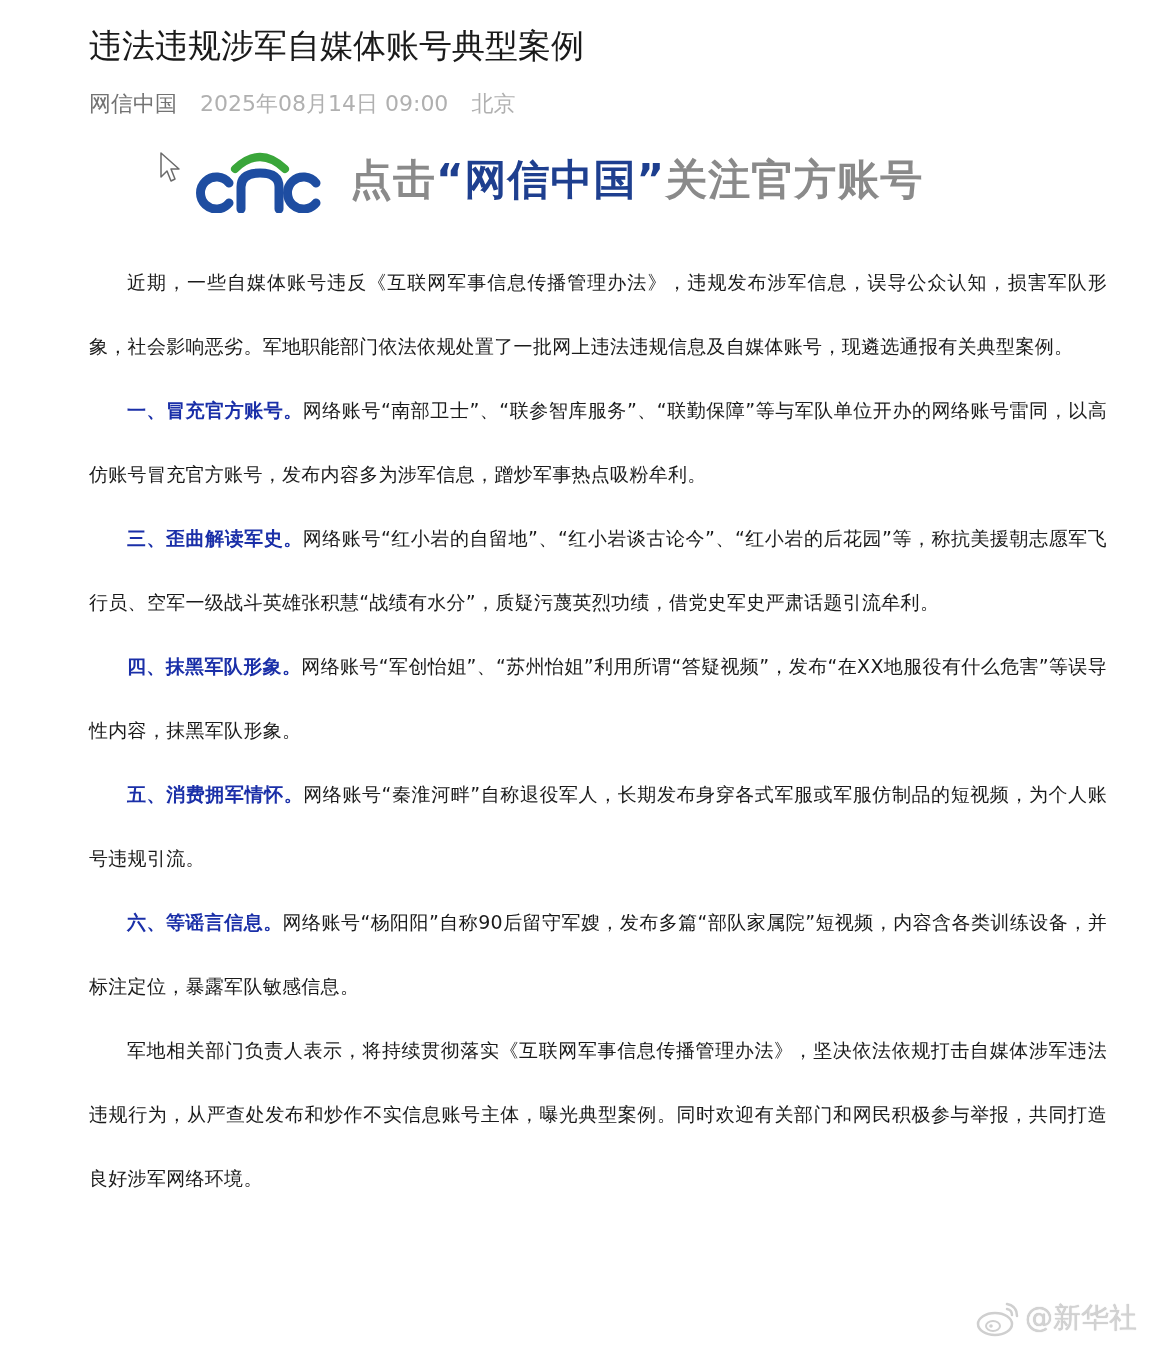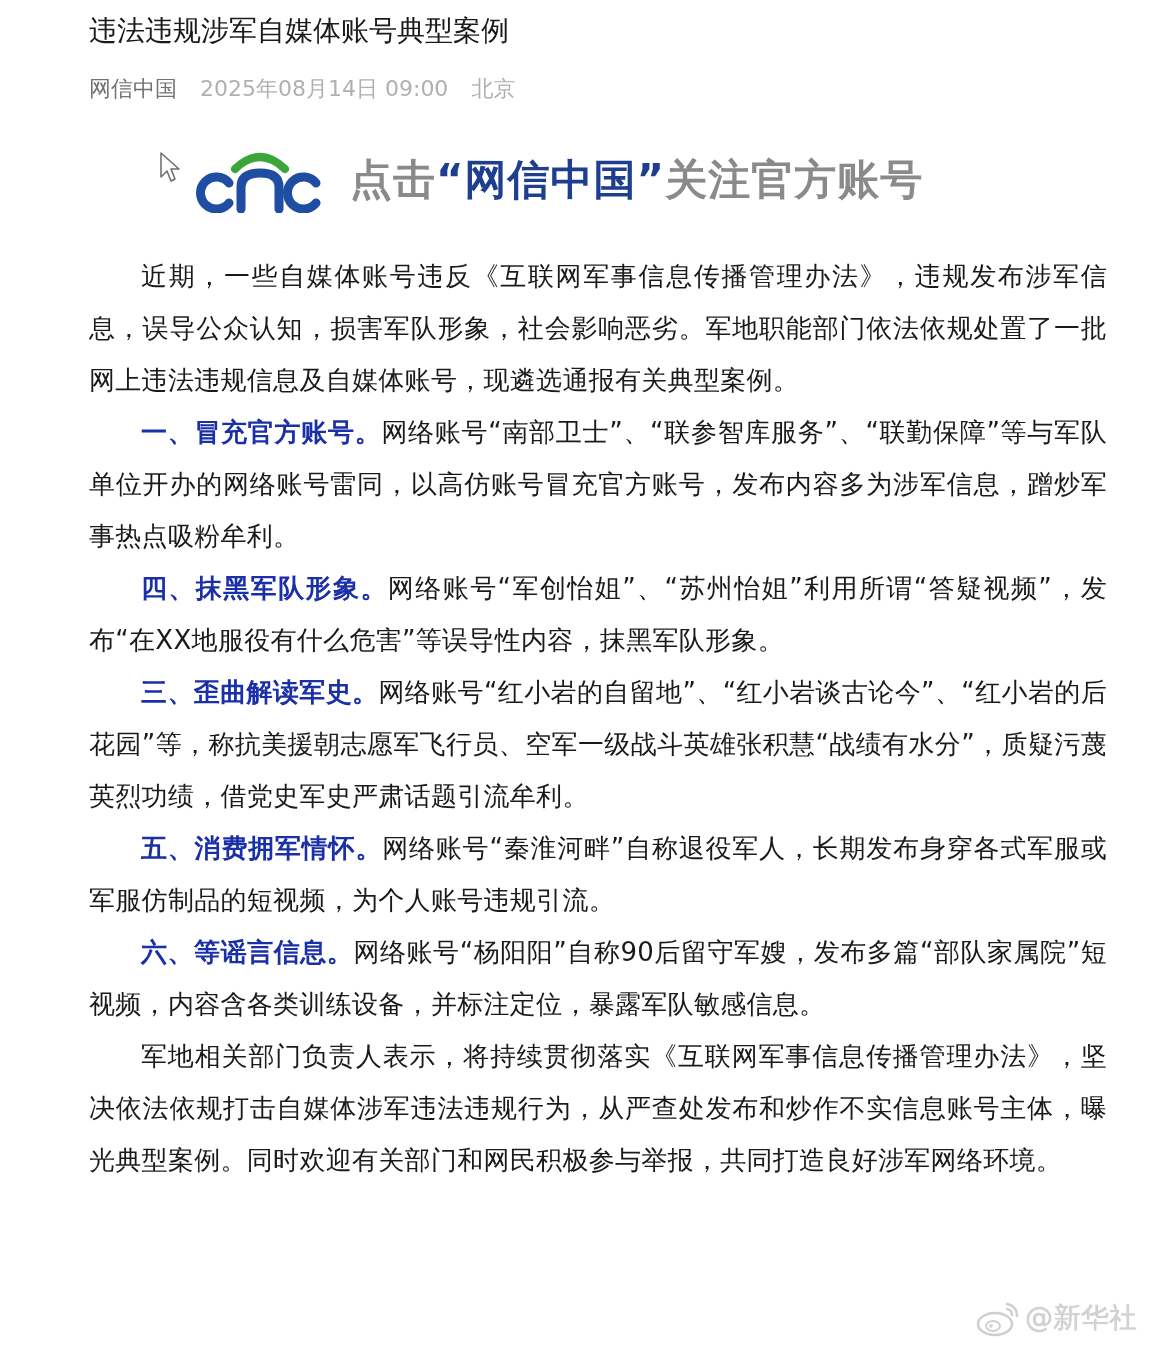--- a/index.html
+++ b/index.html
@@ -16,22 +16,22 @@
       color: #1a1a1a;
     }
     .article {
       position: absolute;
       left: 89px;
       top: 0;
       width: 1018px;
     }
     .title {
       margin: 0;
-      padding-top: 8px;
-      font-size: 28px;
+      padding-top: 23px;
+      font-size: 33px;
       line-height: 46px;
       font-weight: normal;
       color: #1a1a1a;
       letter-spacing: 0px;
       white-space: nowrap;
     }
     .meta {
       margin-top: 18px;
       height: 34px;
       font-size: 22px;
@@ -87,22 +87,22 @@
       color: #1e3f8f;
     }
     .body-text {
       position: absolute;
       left: 0;
       top: 250px;
       width: 1018px;
     }
     .para {
       margin: 0;
-      font-size: 26px;
-      line-height: 52px;
+      font-size: 19px;
+      line-height: 64px;
       text-indent: 2em;
       text-align: justify;
       color: #1a1a1a;
       letter-spacing: 0.3px;
     }
     .para .heading {
       color: #1a2fa8;
       font-weight: bold;
     }
     .watermark {
@@ -146,22 +146,22 @@
       <path d="M121 36 A16 16 0 1 0 121 56" fill="none" stroke="#1e4da1" stroke-width="9" stroke-linecap="round"></path>
     </svg>
     <div class="banner-text">
       <span class="grey">点击</span><span class="blue">“网信中国”</span><span class="grey">关注官方账号</span>
     </div>
   </div>
 
   <div class="body-text">
     <p class="para"><span>近期，一些自媒体账号违反《互联网军事信息传播管理办法》，违规发布涉军信息，误导公众认知，损害军队形象，社会影响恶劣。军地职能部门依法依规处置了一批网上违法违规信息及自媒体账号，现遴选通报有关典型案例。</span></p>
     <p class="para"><span class="heading">一、冒充官方账号。</span><span>网络账号“南部卫士”、“联参智库服务”、“联勤保障”等与军队单位开办的网络账号雷同，以高仿账号冒充官方账号，发布内容多为涉军信息，蹭炒军事热点吸粉牟利。</span></p>
+    <p class="para"><span class="heading">三、歪曲解读军史。</span><span>网络账号“红小岩的自留地”、“红小岩谈古论今”、“红小岩的后花园”等，称抗美援朝志愿军飞行员、空军一级战斗英雄张积慧“战绩有水分”，质疑污蔑英烈功绩，借党史军史严肃话题引流牟利。</span></p>
     <p class="para"><span class="heading">四、抹黑军队形象。</span><span>网络账号“军创怡姐”、“苏州怡姐”利用所谓“答疑视频”，发布“在XX地服役有什么危害”等误导性内容，抹黑军队形象。</span></p>
-    <p class="para"><span class="heading">三、歪曲解读军史。</span><span>网络账号“红小岩的自留地”、“红小岩谈古论今”、“红小岩的后花园”等，称抗美援朝志愿军飞行员、空军一级战斗英雄张积慧“战绩有水分”，质疑污蔑英烈功绩，借党史军史严肃话题引流牟利。</span></p>
     <p class="para"><span class="heading">五、消费拥军情怀。</span><span>网络账号“秦淮河畔”自称退役军人，长期发布身穿各式军服或军服仿制品的短视频，为个人账号违规引流。</span></p>
     <p class="para"><span class="heading">六、等谣言信息。</span><span>网络账号“杨阳阳”自称90后留守军嫂，发布多篇“部队家属院”短视频，内容含各类训练设备，并标注定位，暴露军队敏感信息。</span></p>
     <p class="para"><span>军地相关部门负责人表示，将持续贯彻落实《互联网军事信息传播管理办法》，坚决依法依规打击自媒体涉军违法违规行为，从严查处发布和炒作不实信息账号主体，曝光典型案例。同时欢迎有关部门和网民积极参与举报，共同打造良好涉军网络环境。</span></p>
   </div>
 </div>
 
 <div class="watermark">
   <svg class="weibo-icon" viewBox="0 0 48 40">
     <ellipse cx="20" cy="26" rx="17" ry="11" fill="none" stroke="#cfcfcf" stroke-width="2.5"></ellipse>
     <ellipse cx="18" cy="28" rx="7" ry="5" fill="none" stroke="#cfcfcf" stroke-width="2"></ellipse>

